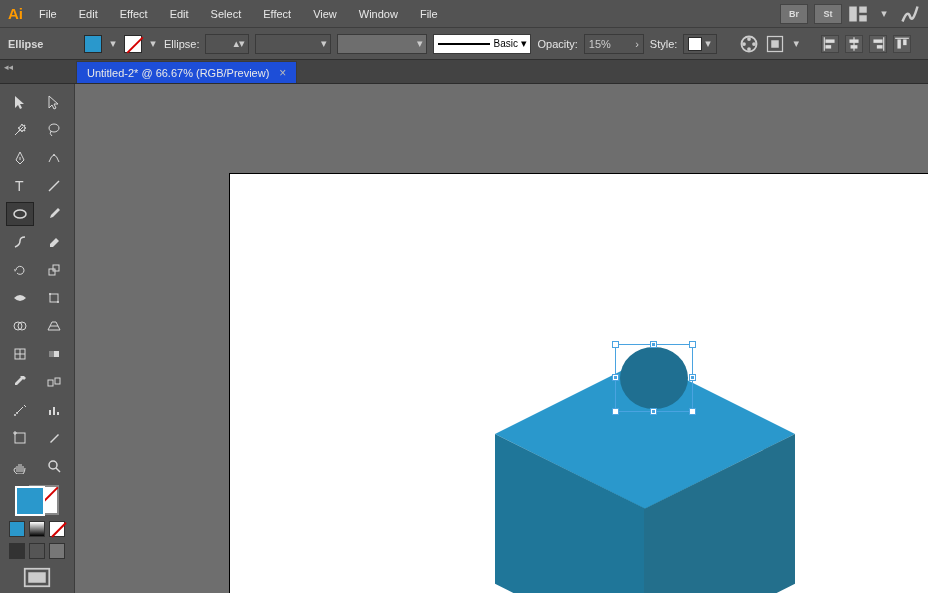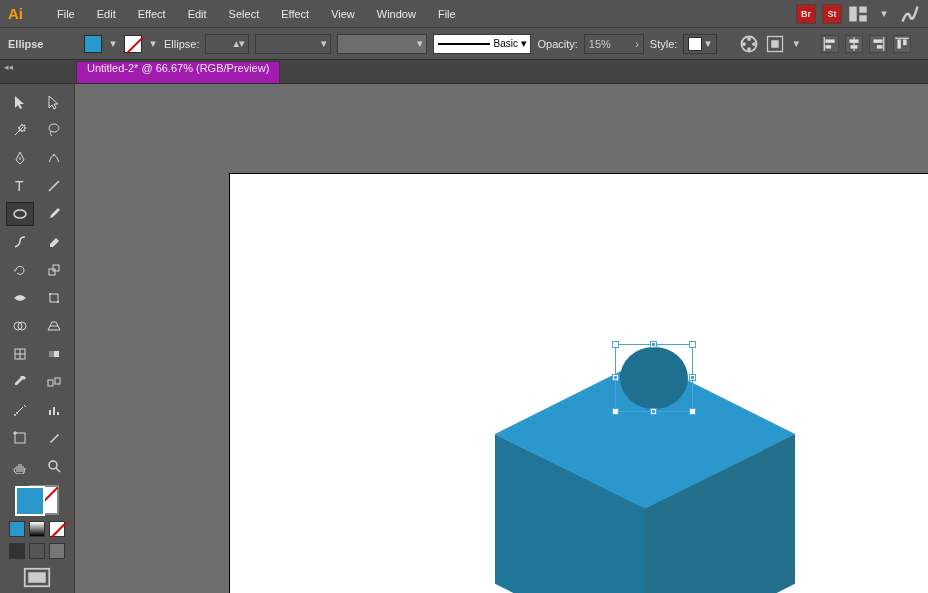--- a/index.html
+++ b/index.html
@@ -3,25 +3,25 @@
 <meta charset="utf-8">
 <style>
   * { box-sizing: border-box; margin: 0; padding: 0; font-family: "Segoe UI", Tahoma, sans-serif; }
   body { width: 928px; height: 593px; background: #535353; overflow: hidden; color: #d8d8d8; font-size: 11px; }
 
   
   .menubar {
     height: 28px; background: #535353; display: flex; align-items: center;
     padding: 0 8px; gap: 6px; border-bottom: 1px solid #3e3e3e;
   }
-  .ai-logo { color: #ff9a00; font-weight: 700; font-size: 15px; margin-right: 20px; }
+  .ai-logo { color: #ff9a00; font-weight: 700; font-size: 15px; margin-right: 2px; }
   .menu-item { padding: 4px 8px; color: #e8e8e8; cursor: default; }
   .menu-spacer { flex: 1; }
   .menu-btn {
-    width: 20px; height: 20px; background: #b91c1c; border: 1px solid #444;
+    width: 28px; height: 20px; background: #737373; border: 1px solid #444;
     display: flex; align-items: center; justify-content: center; font-size: 9px;
     color: #ddd; font-weight: bold;
   }
   .menu-icon { width: 20px; height: 20px; display:flex; align-items:center; justify-content:center; color:#ccc;}
 
   
   .controlbar {
     height: 32px; background: #535353; border-bottom: 1px solid #2f2f2f;
     display: flex; align-items: center; padding: 0 8px; gap: 6px;
   }
@@ -49,24 +49,23 @@
   .ctlbar-text { font-size: 11px; color:#e5e5e5; }
   .align-btn { width:18px; height:18px; border:1px solid #444; background:#5d5d5d; display:flex; align-items:center; justify-content:center;}
 
   
   .tabstrip {
     height: 24px; background: #434343; display: flex; align-items: flex-end;
     padding-left: 76px; border-bottom: 1px solid #2c2c2c;
   }
   .tabstrip .collapse { position:absolute; left:4px; top:62px; color:#aaa; font-size:9px;}
   .doc-tab {
-    height: 22px; background: #a21caf; border: 1px solid #3a3a3a; border-bottom: none;
+    height: 22px; background: #1d4ed8; border: 1px solid #3a3a3a; border-bottom: none;
     display: flex; align-items: center; padding: 0 10px; gap: 10px; color: #e8e8e8;
     font-size: 11px;
-    flex-direction: column;
   }
   .doc-tab .close { color:#bbb; font-size:12px; }
 
   
   .workspace { display: flex; height: calc(100% - 28px - 32px - 24px); }
   .toolbox {
     width: 75px; background: #535353; border-right: 1px solid #3c3c3c;
     padding: 6px 4px; display: flex; flex-direction: column; align-items: center;
   }
   .tool-grid { display: grid; grid-template-columns: 28px 28px; gap: 4px 6px; }

